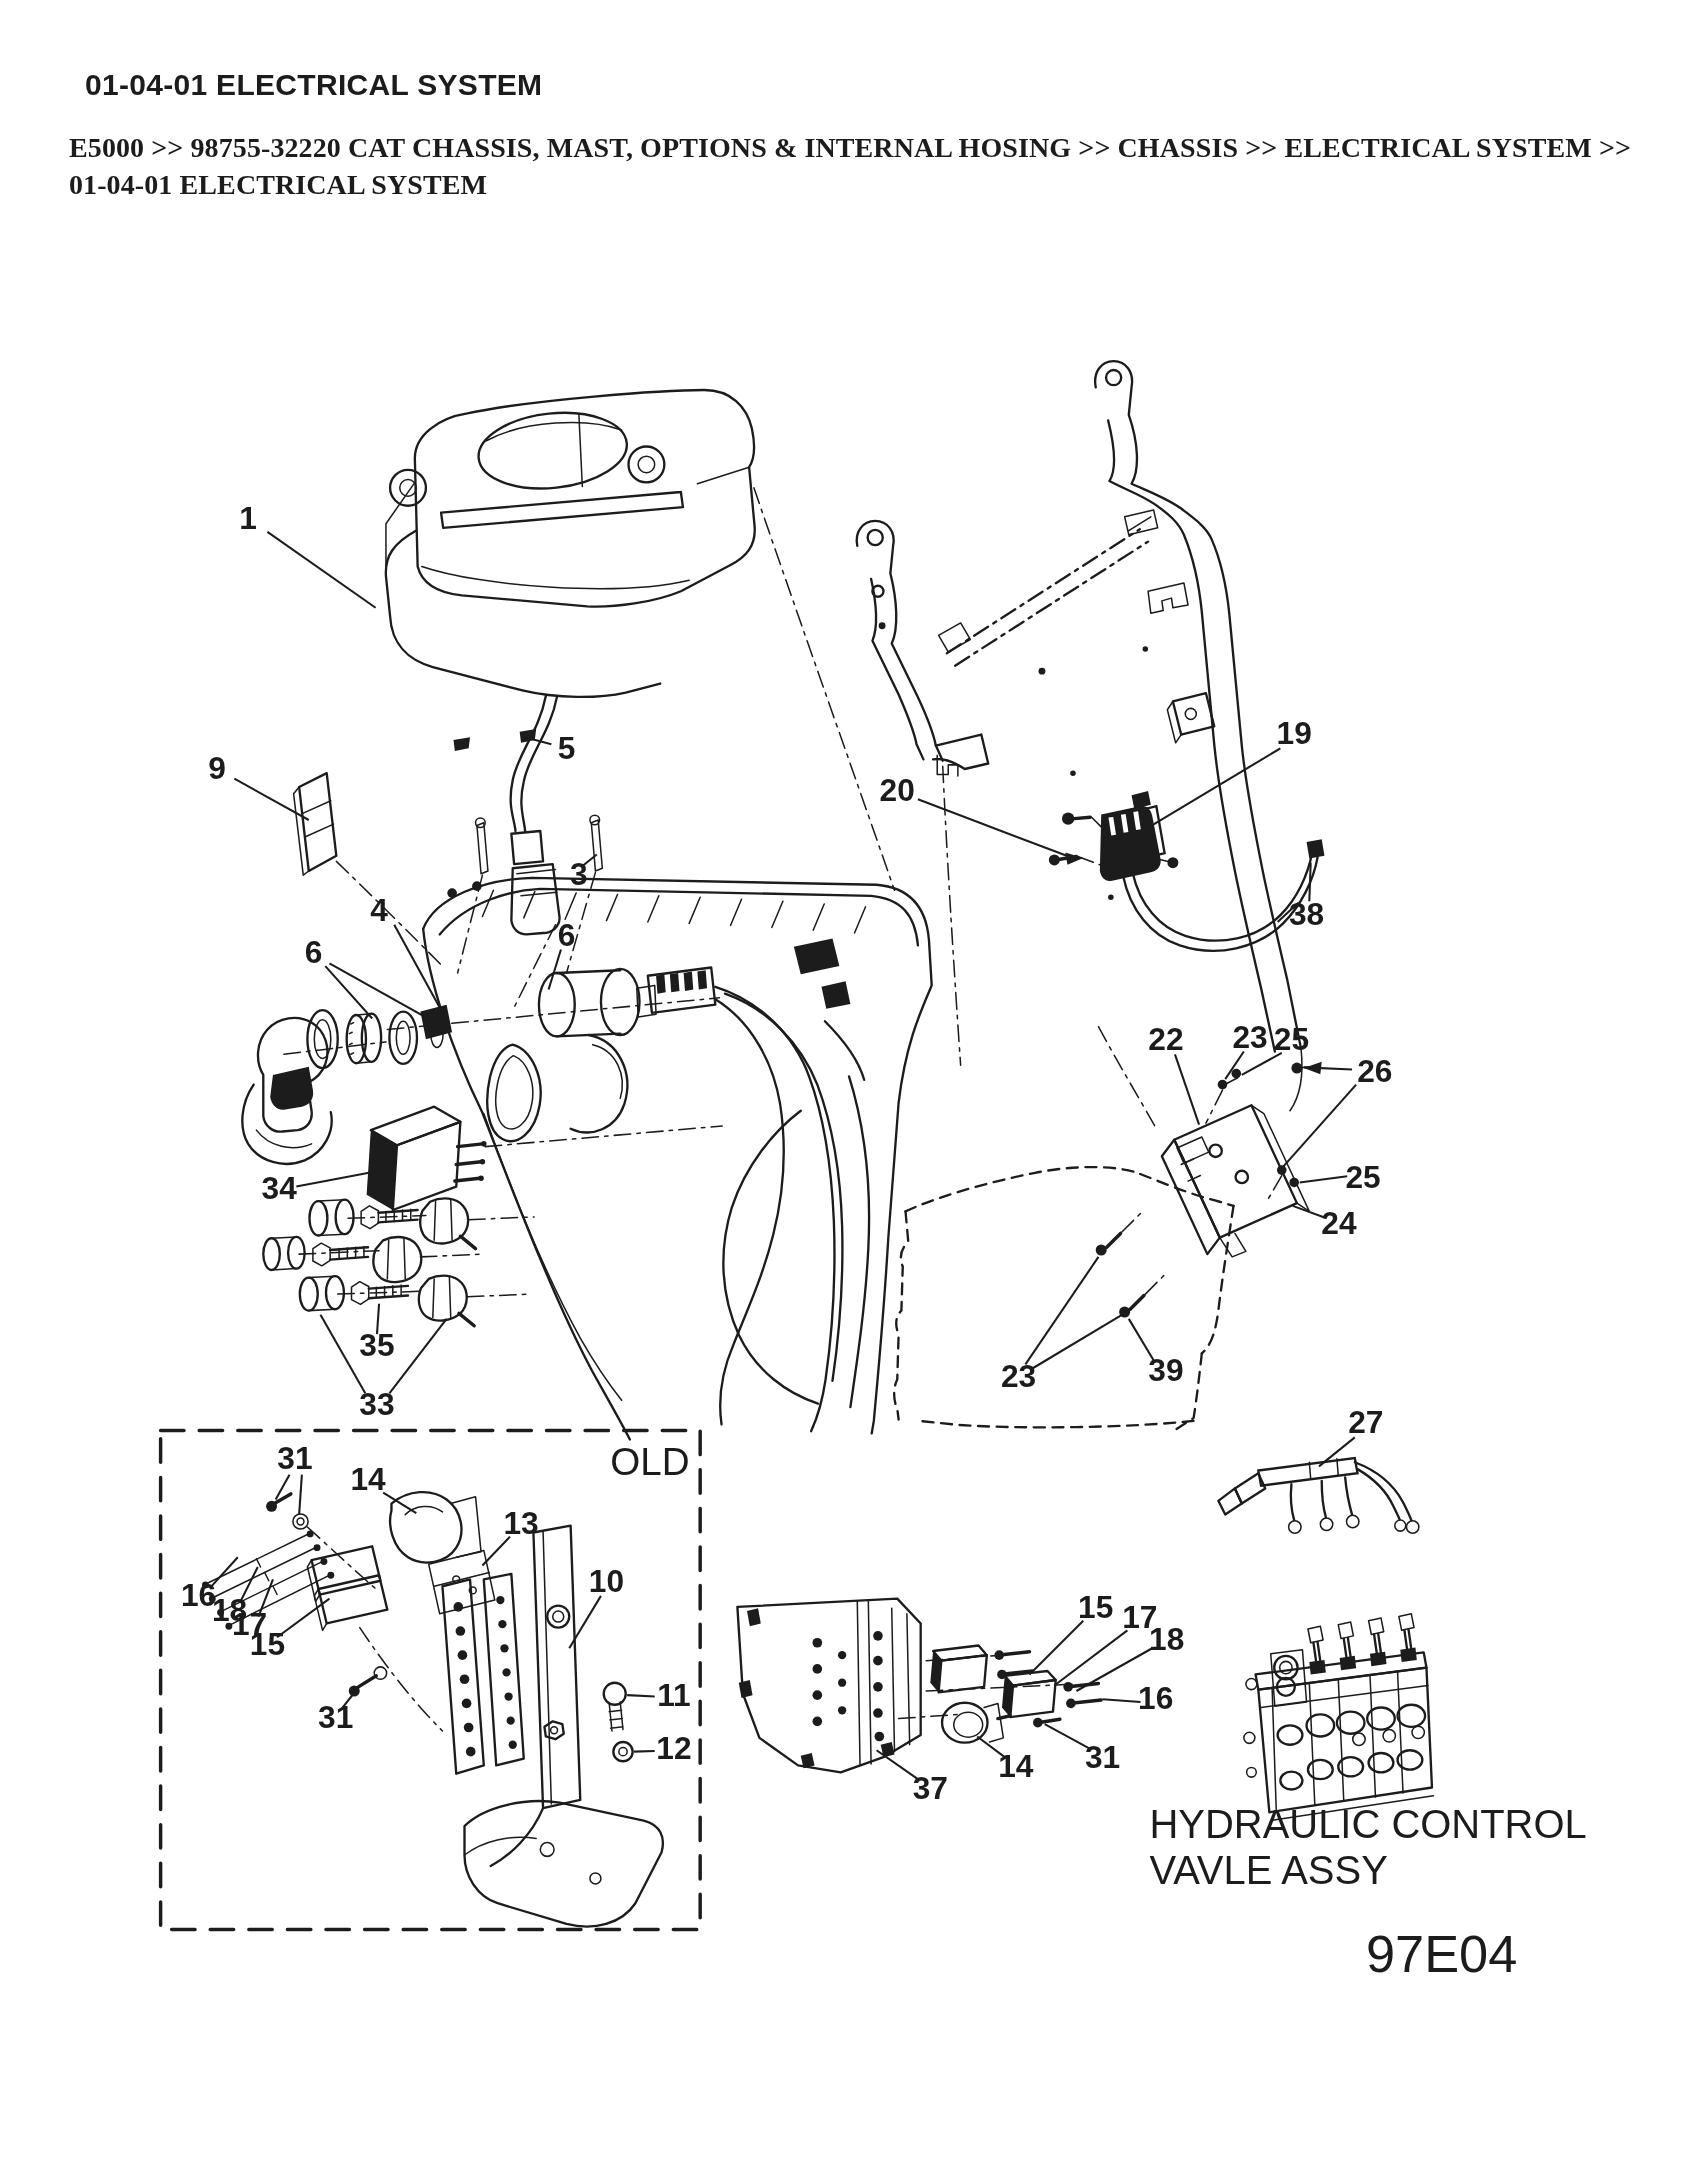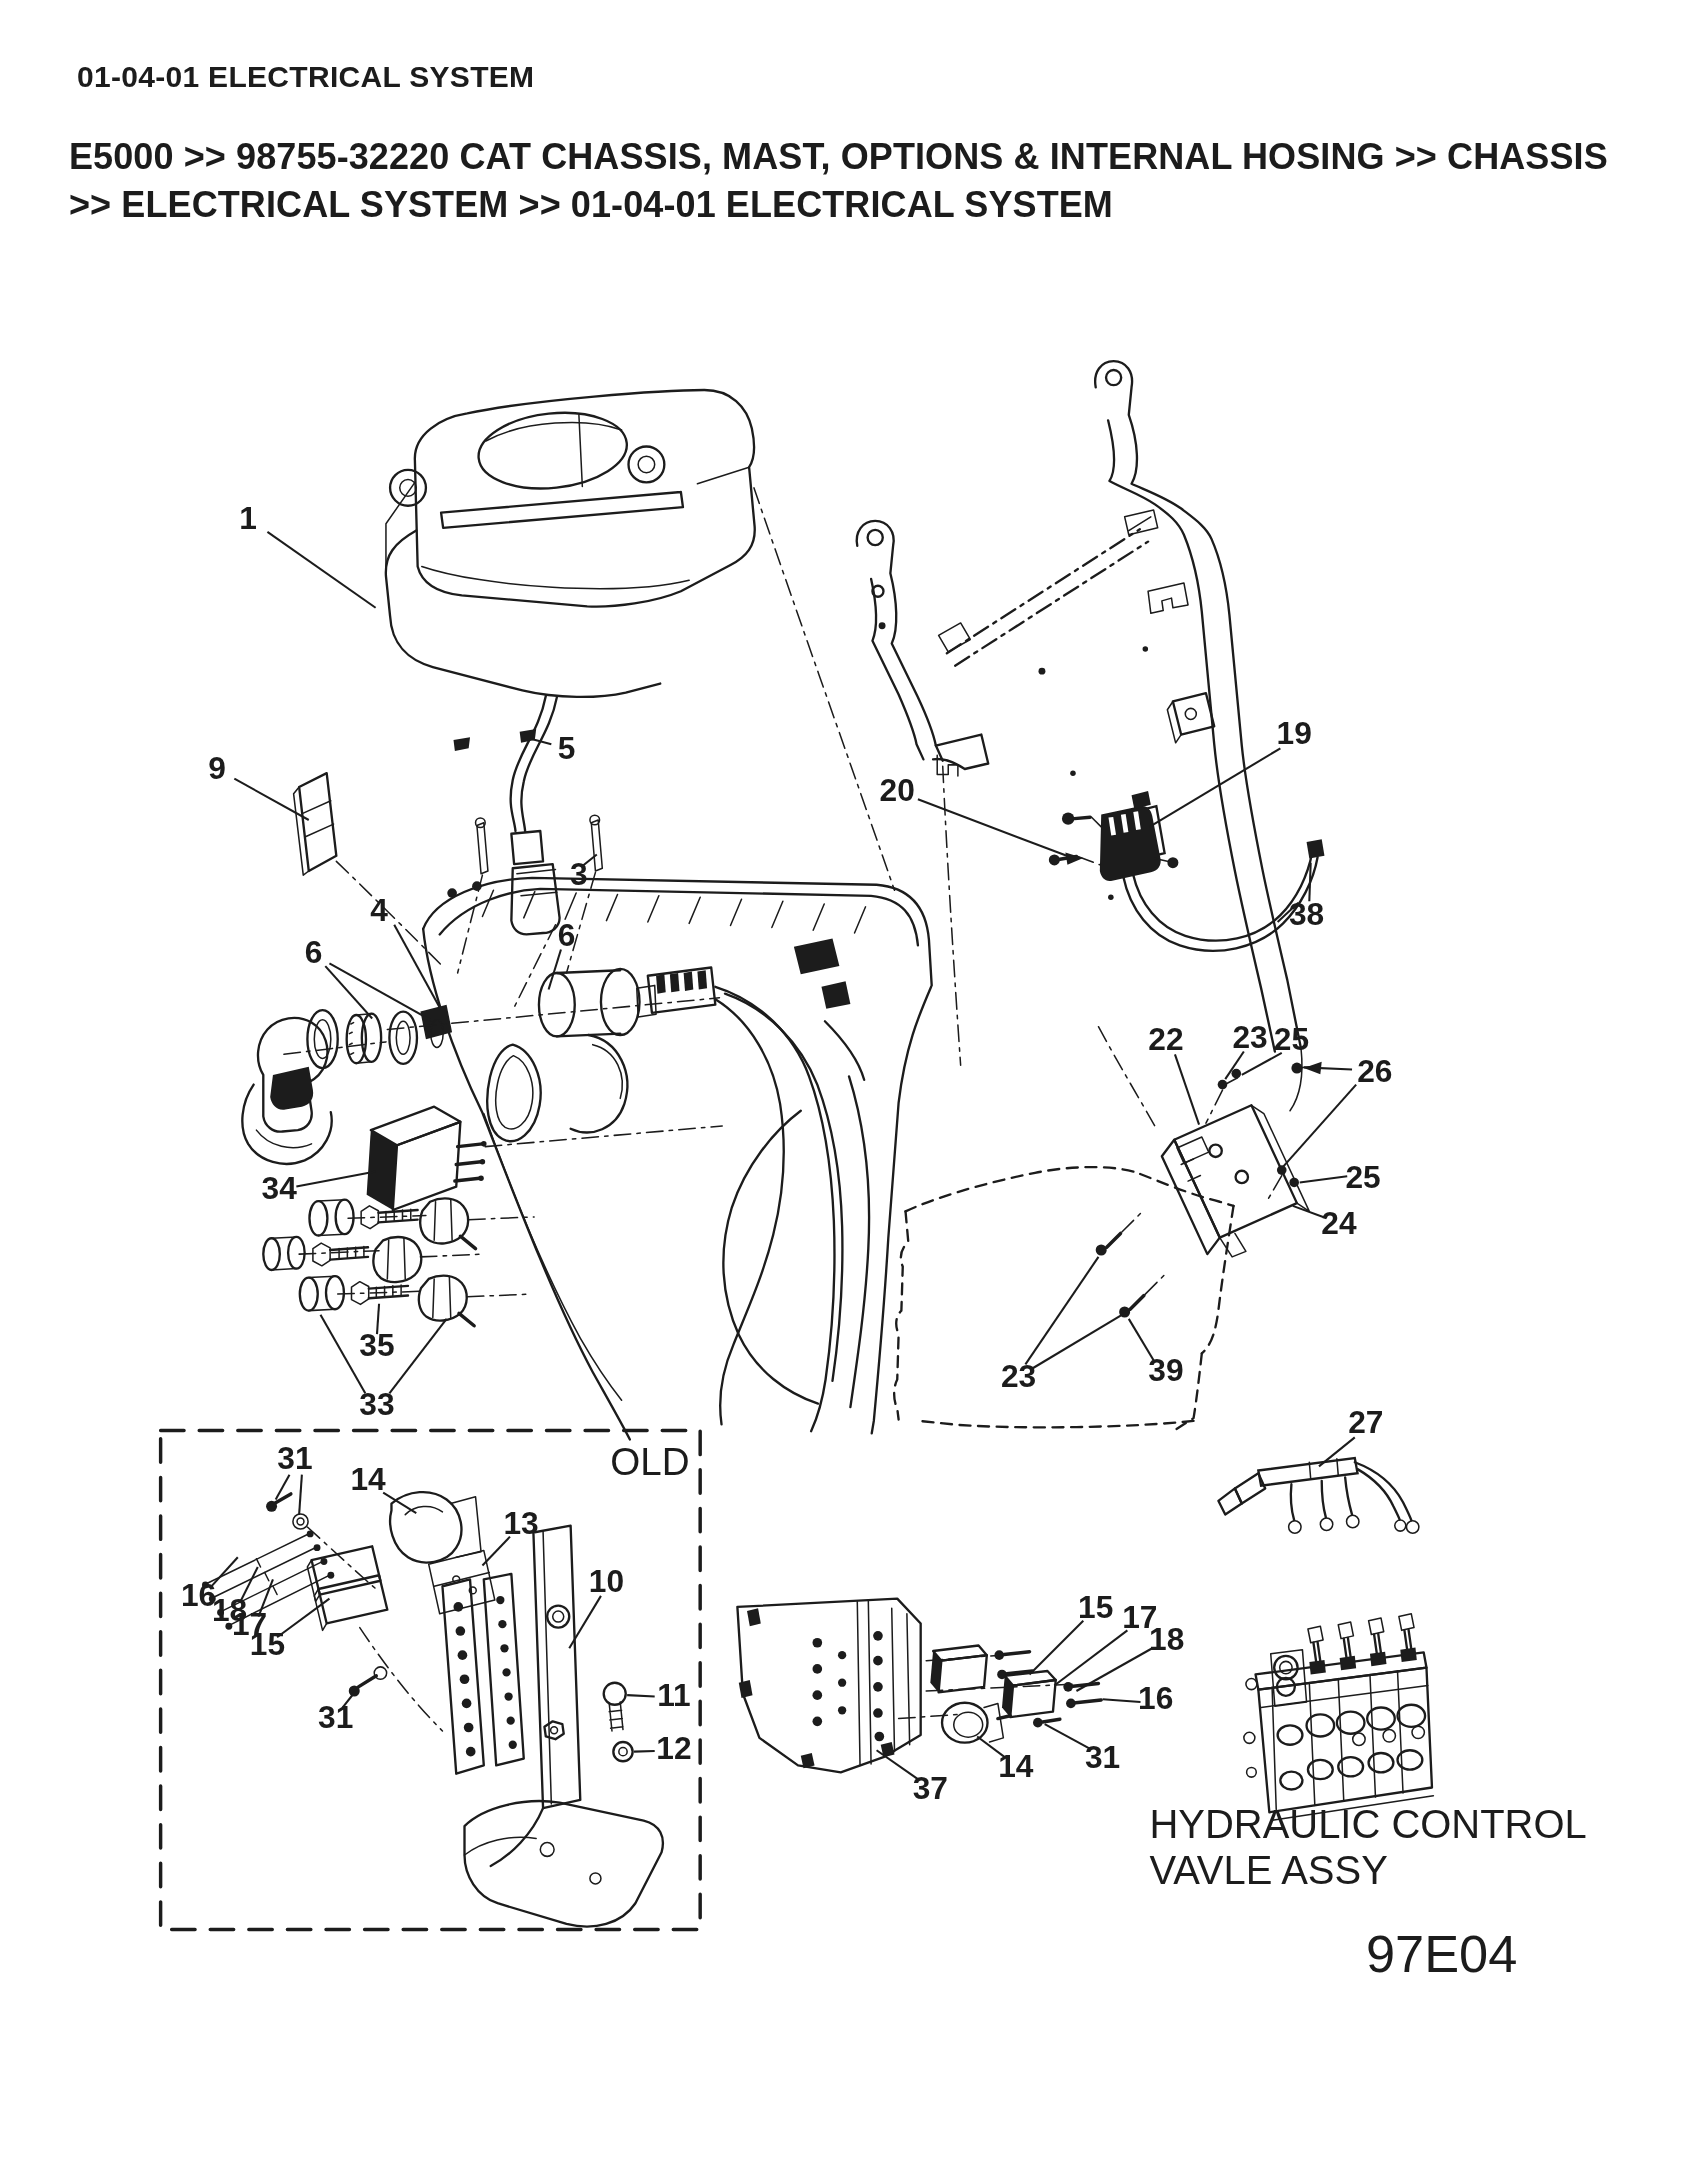--- a/index.html
+++ b/index.html
@@ -1,21 +1,21 @@
 <!DOCTYPE html>
 <html style="--ink: #1c1c1c; --paper: #ffffff;font-size:11px"><head>
 <meta charset="utf-8">
 <style>
   :root { --ink:#1c1c1c; --paper:#ffffff; }
   html,body { margin:0; padding:0; background:var(--paper); }
   .page { position:relative; width:1687px; height:2183px; background:var(--paper); overflow:hidden;
           font-family:"Liberation Sans", sans-serif; color:var(--ink); }
   .hdr { position:absolute; left:69px; top:52px; width:1571px; z-index:2; }
-  .hdr h1 { font-size:30px; font-weight:bold; margin:8px; letter-spacing:0.3px; }
-  .hdr p  { font-size:36px; font-weight:bold; margin:39px 0 0 0; line-height:1.32; letter-spacing:0.1px; }
+  .hdr h1 { font-size:30px; font-weight:bold; margin:16px; letter-spacing:0.3px; }
+  .hdr p  { font-size:28px; font-weight:bold; margin:28px 0 0 0; line-height:1.32; letter-spacing:0.1px;font-family:Liberation Serif, serif; }
   svg.art { position:absolute; left:0; top:0; z-index:1; }
   .ln { fill:none; stroke:var(--ink); stroke-width:3.4; stroke-linecap:round; stroke-linejoin:round; }
   .tn { stroke-width:2.2; }
   .tk { stroke-width:5; }
   .dd  { stroke-dasharray:24 9 5 9; }
   .dsh { stroke-dasharray:34 22; }
   .dsh2{ stroke-dasharray:16 11; }
   .fl { fill:var(--ink); stroke:none; }
   .wf { fill:var(--paper); stroke:var(--ink); stroke-width:3.4; }
   .ws { stroke:var(--paper); stroke-width:7; fill:none; }

